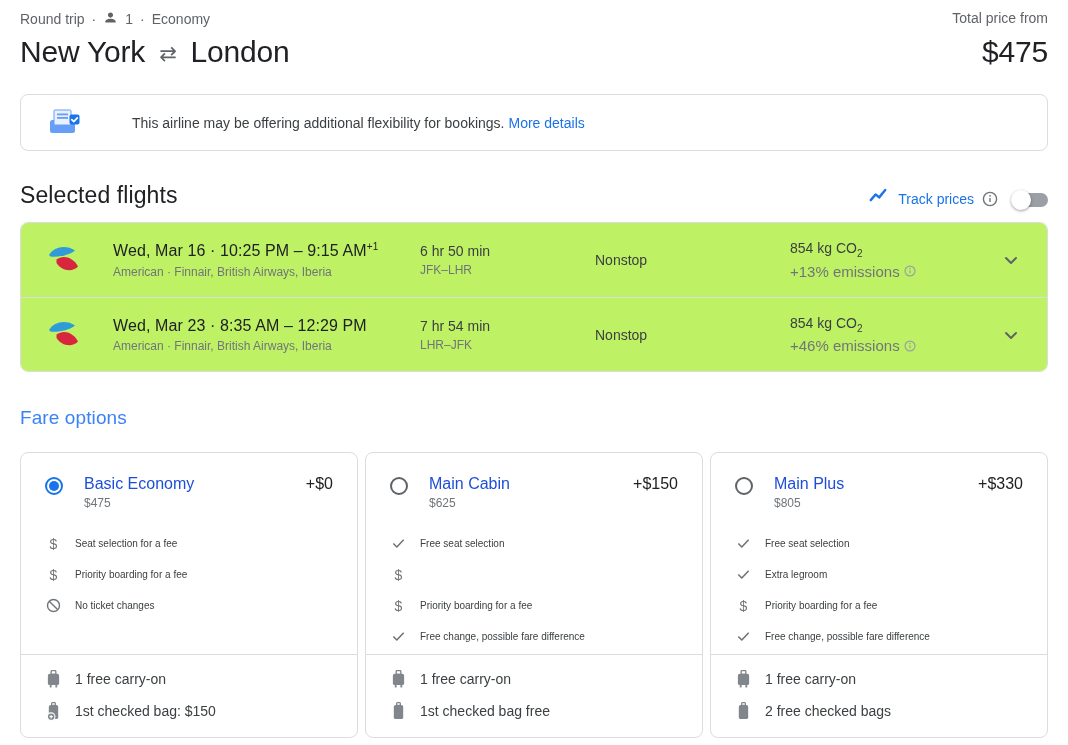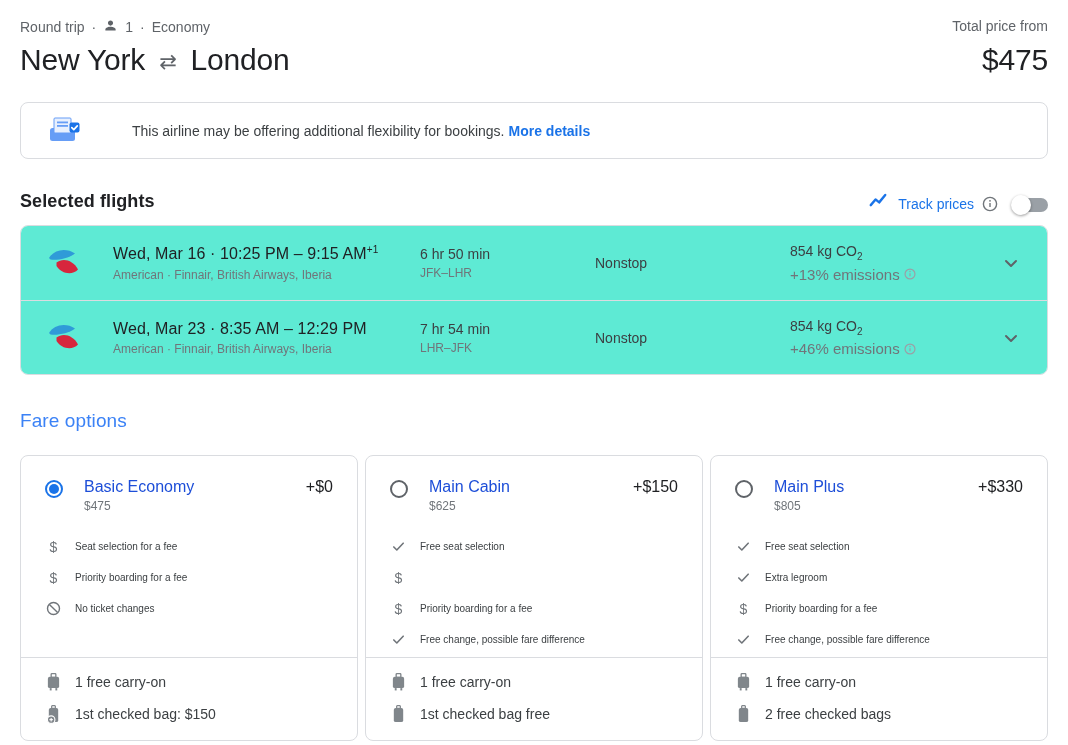--- a/index.html
+++ b/index.html
@@ -1,48 +1,48 @@
 <!DOCTYPE html>
 <html><head>
 <meta charset="utf-8">
 <style>
   * { box-sizing: border-box; margin: 0; padding: 0; }
   html,body { width: 1068px; height: 745px; background: #fff; overflow: hidden; }
   body { font-family: "Liberation Sans", "DejaVu Sans", sans-serif; color: #202124; }
-  .page { padding: 16px 20px 0 20px; }
+  .page { padding: 8px 20px 0 20px; }
 
   
   .top-row { display: flex; justify-content: space-between; align-items: flex-start; }
   .trip-meta { display: flex; align-items: center; gap: 7px; font-size: 14px; color: #5f6368; padding-top: 2px; }
   .trip-meta .sep { color: #5f6368; }
   .route-title { display: flex; align-items: center; gap: 14px; font-size: 30px; color: #202124; margin-top: 7px; letter-spacing: -0.2px; }
   .swap-glyph { font-size: 21px; color: #5f6368; padding-top: 4px; }
   .price-block { text-align: right; }
   .price-from { font-size: 14px; color: #5f6368; padding-top: 2px; }
   .price-big { font-size: 30px; color: #202124; margin-top: 9px; letter-spacing: -0.2px; }
 
   
   .banner { margin-top: 25px; border: 1px solid #dadce0; border-radius: 8px; height: 57px;
             display: flex; align-items: center; padding-left: 28px; }
   .banner-icon { width: 32px; height: 28px; flex: 0 0 32px; }
   .banner-text { margin-left: 51px; font-size: 14px; color: #3c4043; }
-  .banner-link { color: #1a73e8; text-decoration: none; margin-left: 4px; cursor: pointer; font-weight: bold; }
+  .banner-link { color: #1a73e8; text-decoration: none; margin-left: 4px; cursor: pointer; }
 
   
   .section-row { margin-top: 31px; display: flex; justify-content: space-between; align-items: center; }
-  .section-title { font-size: 18px; font-weight: 700; color: #202124; letter-spacing: 0.1px; }
+  .section-title { font-size: 23px; font-weight: 400; color: #202124; letter-spacing: 0.1px; }
   .track-area { display: flex; align-items: flex-end; gap: 8px; }
   .track-label { color: #1a73e8; font-size: 14px; font-weight: 500; cursor: pointer; }
   .toggle { position: relative; width: 34px; height: 14px; background: #9aa0a6; border-radius: 7px; margin-left: 8px; cursor: pointer; }
   .toggle .knob { position: absolute; left: -3px; top: -3px; width: 20px; height: 20px; border-radius: 50%;
                   background: #fff; box-shadow: 0 1px 3px rgba(0,0,0,.4); }
 
   
   .flight-card { margin-top: 13px; border: 1px solid #dadce0; border-radius: 8px; overflow: hidden; }
-  .flight-row { display: flex; align-items: center; height: 74px; padding: 0 24px; cursor: pointer; background: #5eead4; }
+  .flight-row { display: flex; align-items: center; height: 74px; padding: 0 24px; cursor: pointer; background: #bef264; }
   .flight-row + .flight-row { border-top: 1px solid #dadce0; }
   .aa-logo { width: 36px; height: 36px; flex: 0 0 36px; margin-right: 32px; }
   .fl-main { width: 307px; flex: 0 0 307px; }
   .fl-datetime { font-size: 16px; color: #202124; font-weight: 500; letter-spacing: 0.1px; }
   .fl-datetime sup { font-size: 10px; }
   .fl-airlines { font-size: 12px; color: #70757a; margin-top: 4px; }
   .fl-dur { width: 175px; flex: 0 0 175px; }
   .fl-dur-top { font-size: 14px; color: #3c4043; }
   .fl-dur-sub { font-size: 12px; color: #70757a; margin-top: 4px; }
   .fl-stops { width: 195px; flex: 0 0 195px; font-size: 14px; color: #3c4043; }

